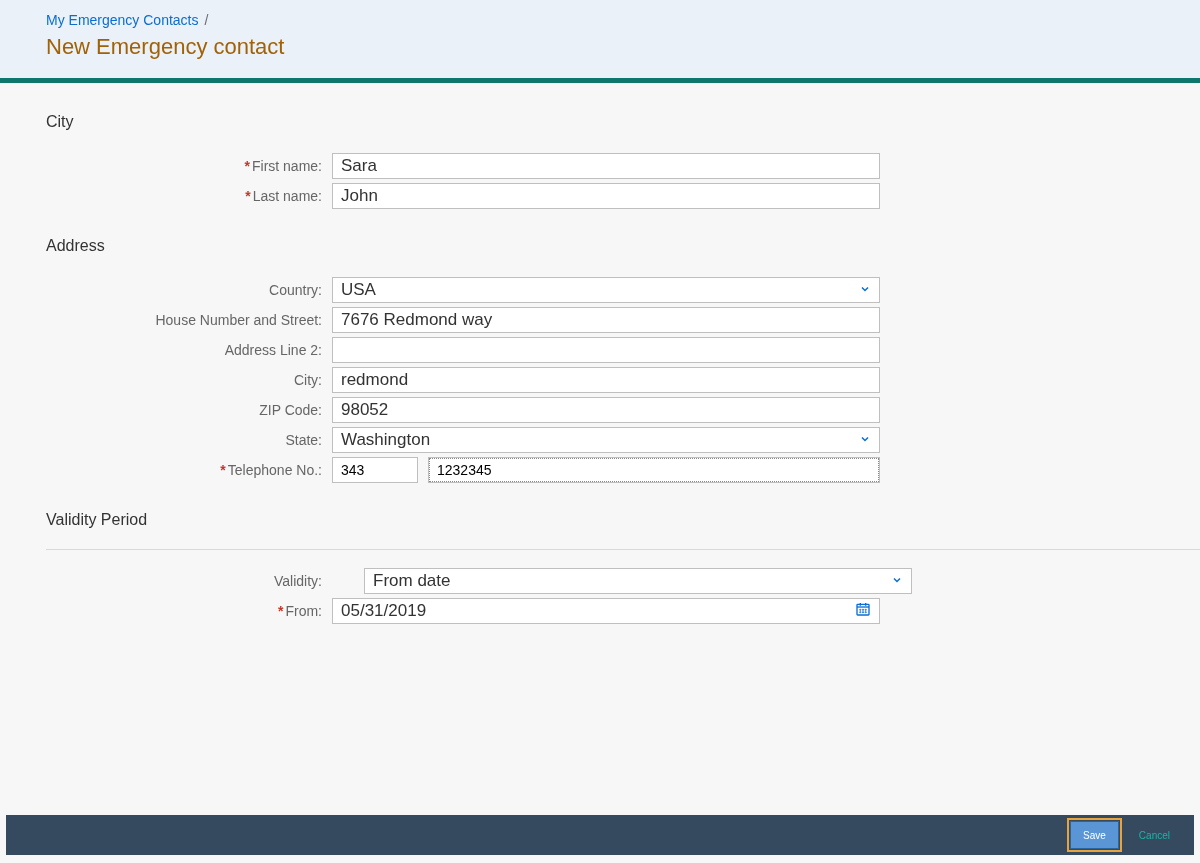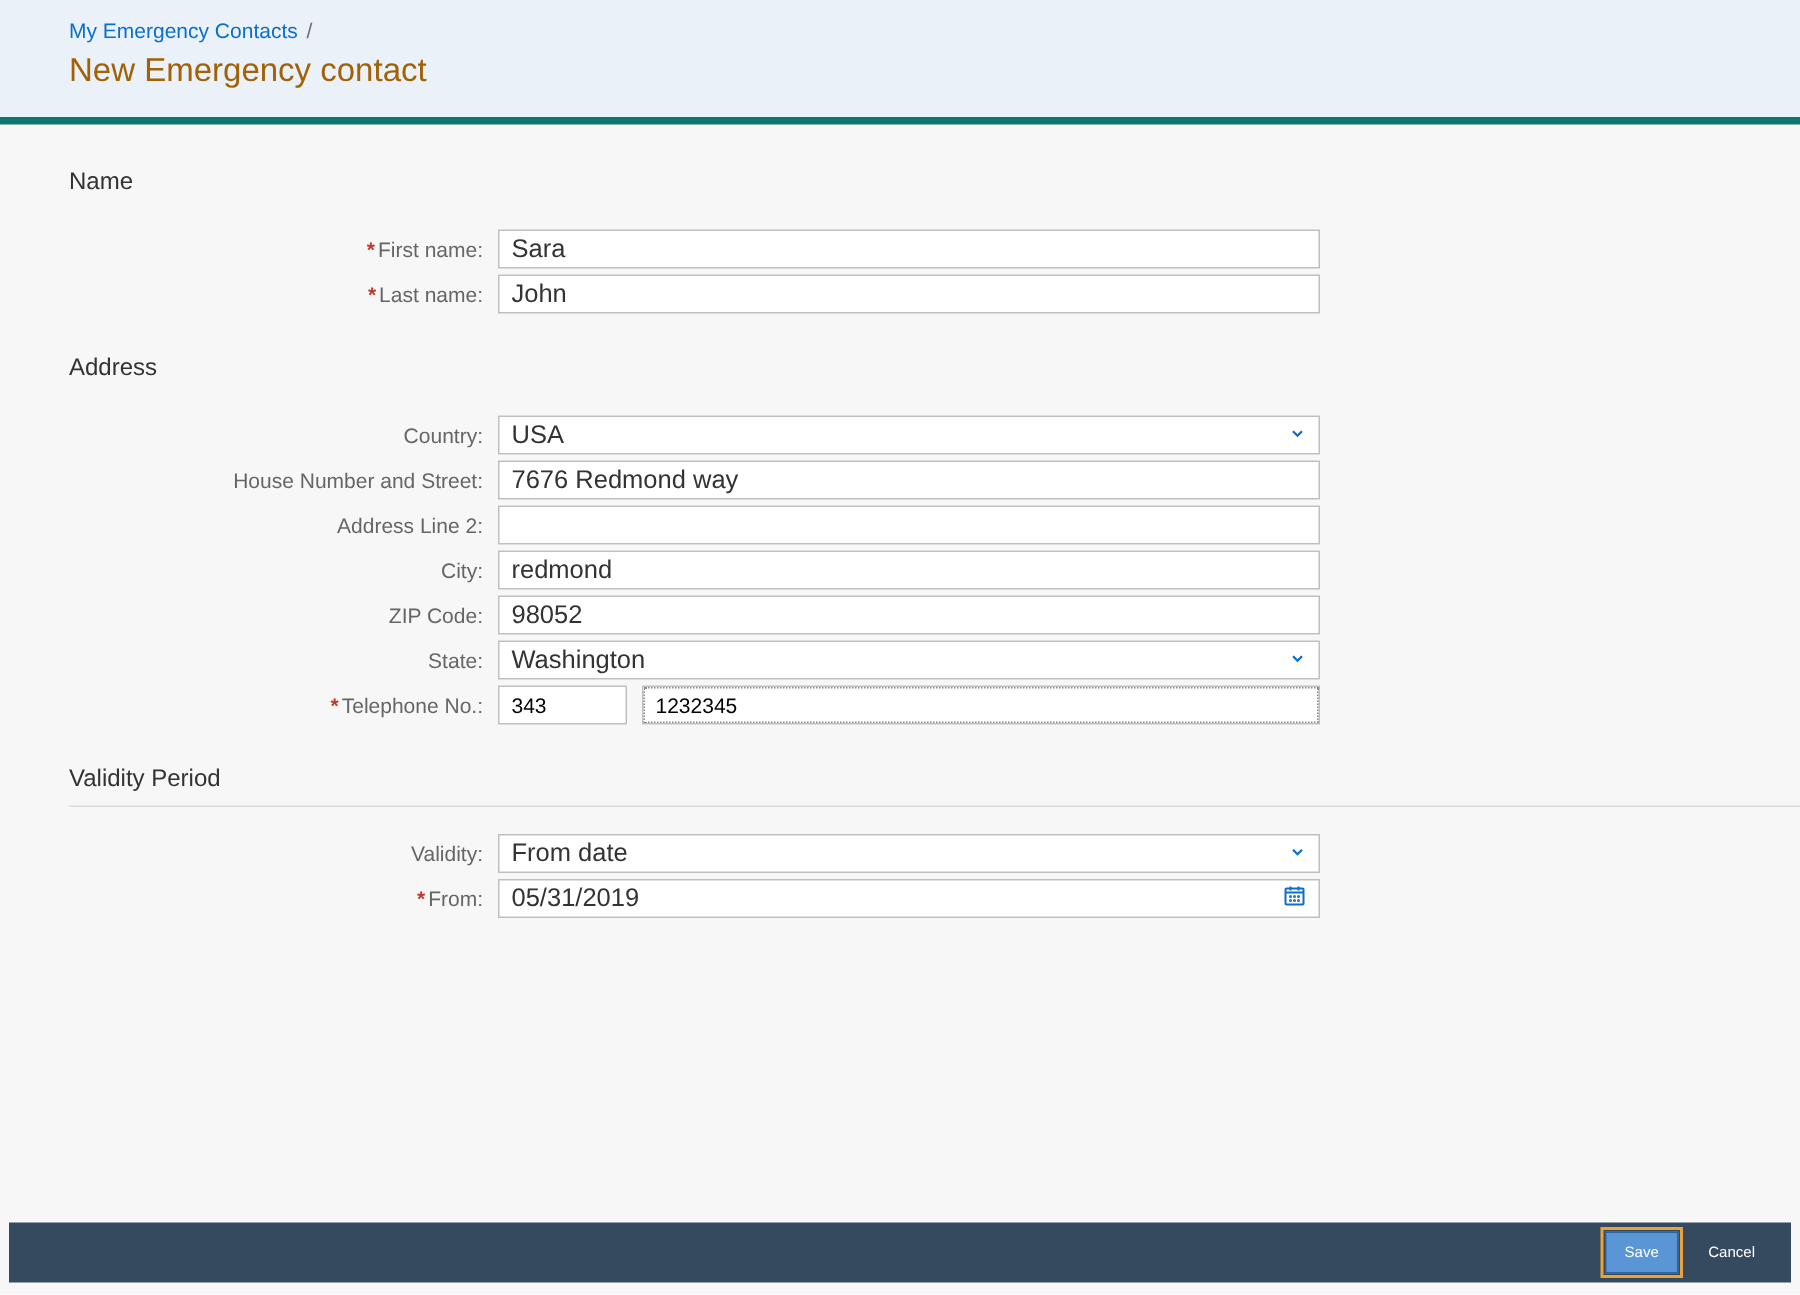--- a/index.html
+++ b/index.html
@@ -44,21 +44,21 @@
     .section-title {
       font-size: 16px;
       color: #333;
       margin-bottom: 18px;
       padding-bottom: 4px;
     }
     .section-validity .section-title {
       border-bottom: 1px solid #d9d9d9;
       margin-right: -46px;
       padding-right: 46px;
-      padding-bottom: 8px;
+      padding-bottom: 20px;
     }
     .form-row {
       display: flex;
       align-items: center;
       margin-bottom: 4px;
     }
     .label-col {
       width: 286px;
       text-align: right;
       padding-right: 10px;
@@ -149,42 +149,42 @@
     }
     .btn-save {
       background: #5a96d6;
       border: 1px solid #2b659d;
       outline: 2px solid #e8a33d;
       outline-offset: 1px;
       margin-right: 8px;
       color: #fff;
     }
     .btn-cancel {
-      color: #ffffff;
+      color: #14b8a6;
     }
     svg.chev-svg { width: 12px; height: 12px; }
     svg.cal-svg { width: 16px; height: 16px; }
   </style>
 </head>
 <body>
 
 <div class="page-wrap">
 
   <div class="header-area">
     <div class="breadcrumb">
       <a href="#">My Emergency Contacts</a>
       <span class="sep">/</span>
     </div>
     <div class="page-title">New Emergency contact</div>
   </div>
 
   <div class="content-area">
 
     <div class="section">
-      <div class="section-title">Name</div>
+      <div class="section-title">City</div>
 
       <div class="form-row">
         <div class="label-col"><span class="req">*</span><span>First name:</span></div>
         <div class="input-col">
           <input class="text-field" type="text" value="Sara" style="">
         </div>
       </div>
 
       <div class="form-row">
         <div class="label-col"><span class="req">*</span><span>Last name:</span></div>
@@ -258,21 +258,21 @@
         <div class="input-col tel-area">
           <input class="tel-area-code" type="text" value="343" style="">
           <input class="tel-number" type="text" value="1232345" style="">
         </div>
       </div>
     </div>
 
     <div class="section section-validity">
       <div class="section-title">Validity Period</div>
 
-      <div class="form-row" style="margin-top:4px;">
+      <div class="form-row" style="margin-top:4px;gap:32px;">
         <div class="label-col"><span>Validity:</span></div>
         <div class="input-col">
           <div class="select-field">
             <span>From date</span>
             <span class="chev">
               <svg class="chev-svg" viewBox="0 0 24 24" fill="none" stroke="currentColor" stroke-width="3">
                   <polyline points="6 9 12 15 18 9"></polyline>
                 </svg>
             </span>
           </div>

